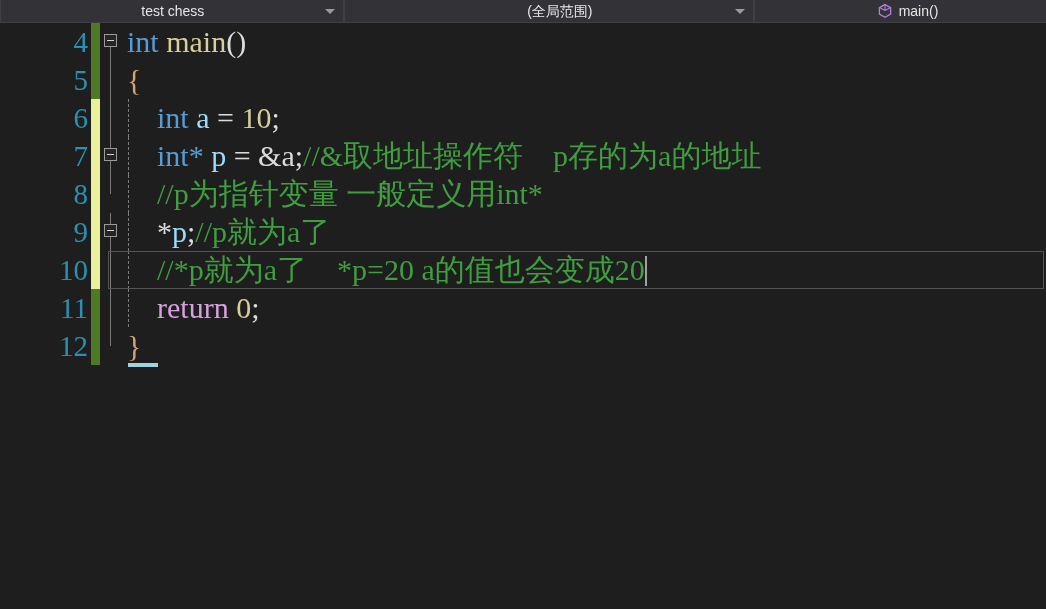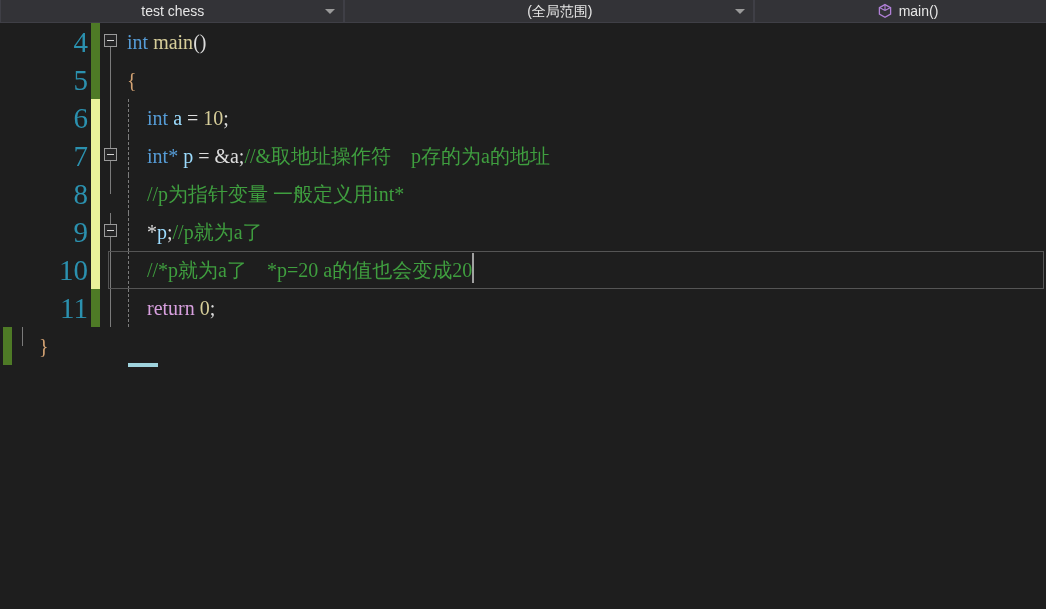--- a/index.html
+++ b/index.html
@@ -142,21 +142,21 @@
     width: 7px; height: 1px;
     background: #d4d4d4;
   }
 
   
   .code-text {
     flex: 1;
     position: relative;
     color: #dcdcdc;
     font-family: "Liberation Serif", serif;
-    font-size: 20px;
+    font-size: 30px;
     line-height: 38px;
     white-space: pre;
     padding-left: 5px;
   }
   .indent-guide {
     position: absolute;
     top: 0;
     bottom: 0;
     width: 0;
     border-left: 1px dashed #7c7c7c;
@@ -291,20 +291,21 @@
     </div>
     <div class="code-row">
       <div class="lineno">11</div>
       <div class="changebar cb-saved"></div>
       <div class="fold-col">
         <div class="fold-line"></div>
       </div>
       <div class="code-text"><div class="indent-guide ig1"></div><span class="plain">    </span><span class="kw-ctrl">return</span><span class="plain"> </span><span class="num">0</span><span class="plain">;</span></div>
     </div>
     <div class="code-row">
+      <div class="lineno">12</div>
       <div class="changebar cb-saved"></div>
       <div class="fold-col">
         <div class="fold-line half-bot"></div>
       </div>
       <div class="code-text"><span class="brace">}</span></div>
       <div class="end-underline"></div>
     </div>
   </div>
 
 </body></html>

